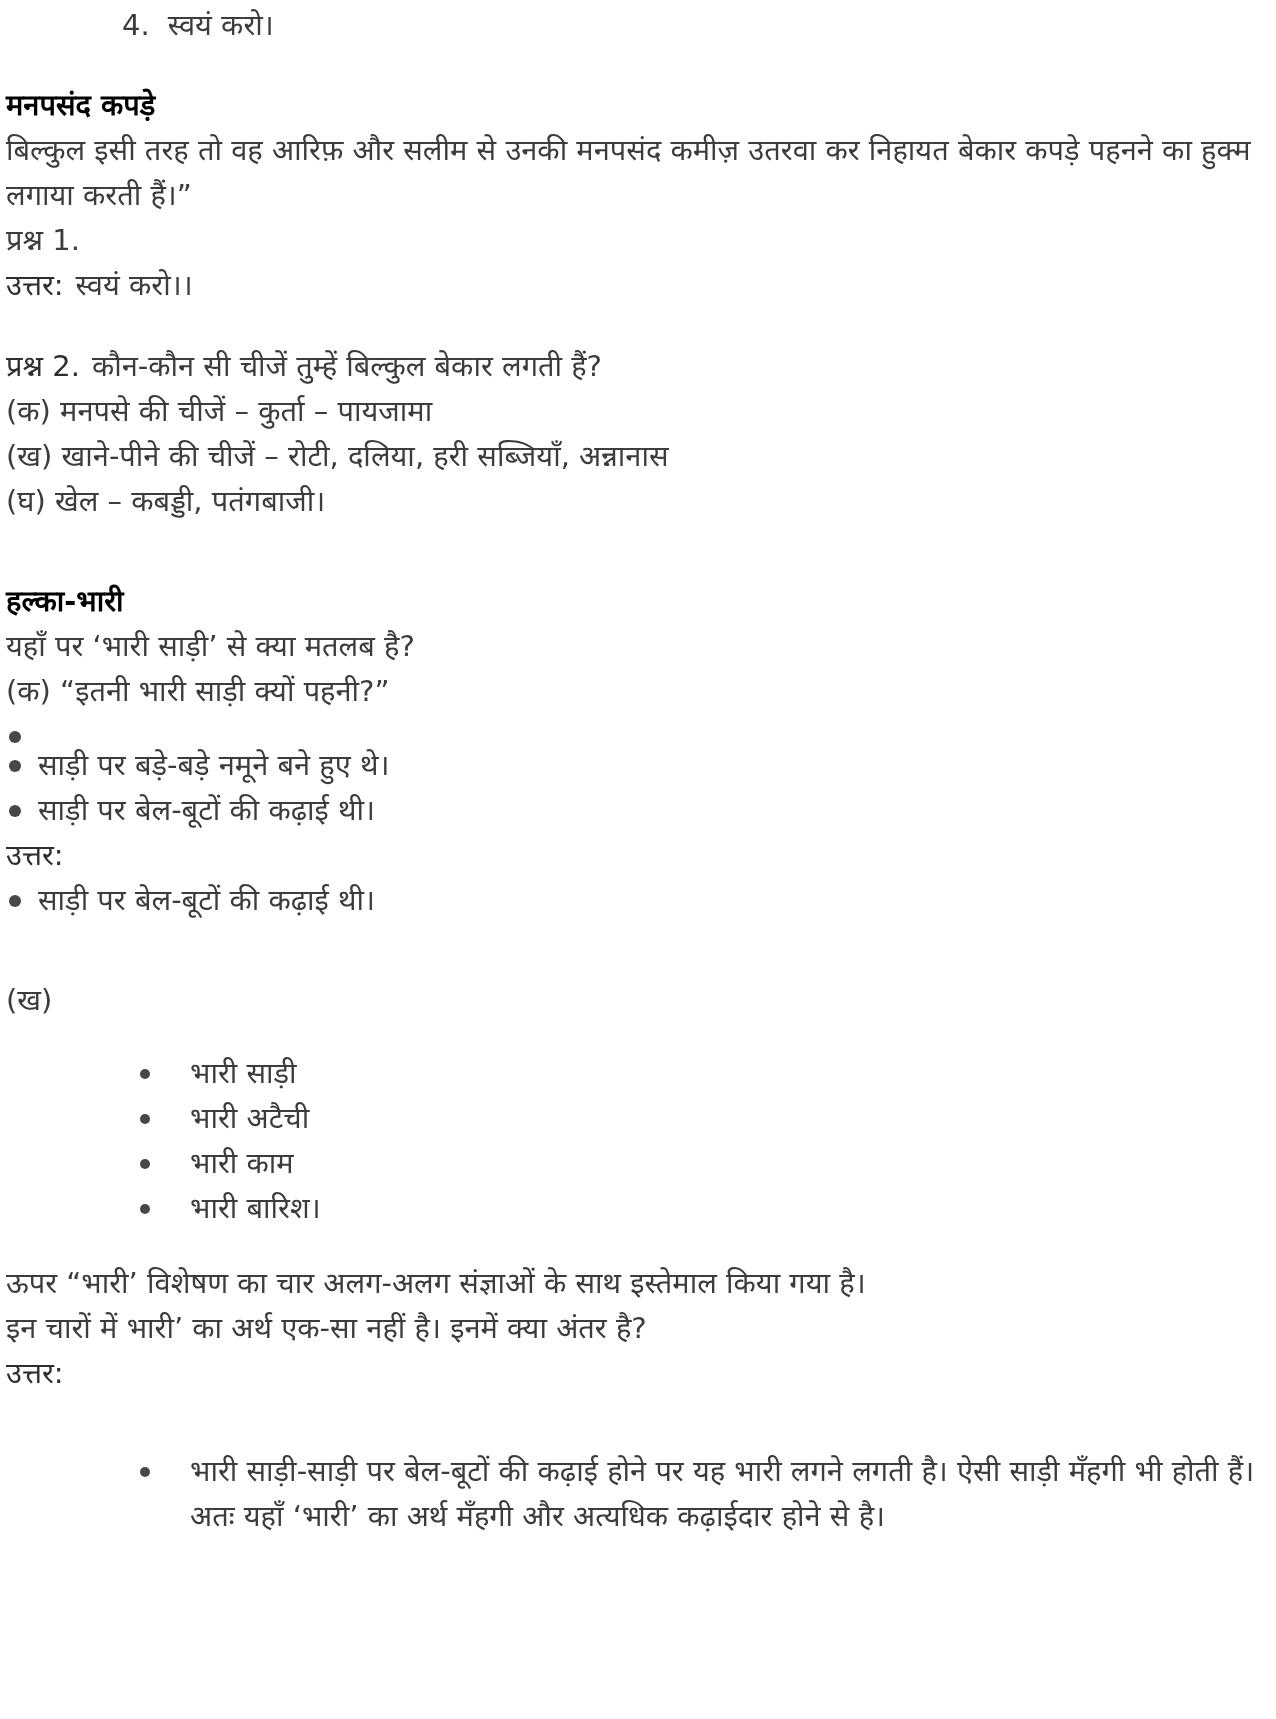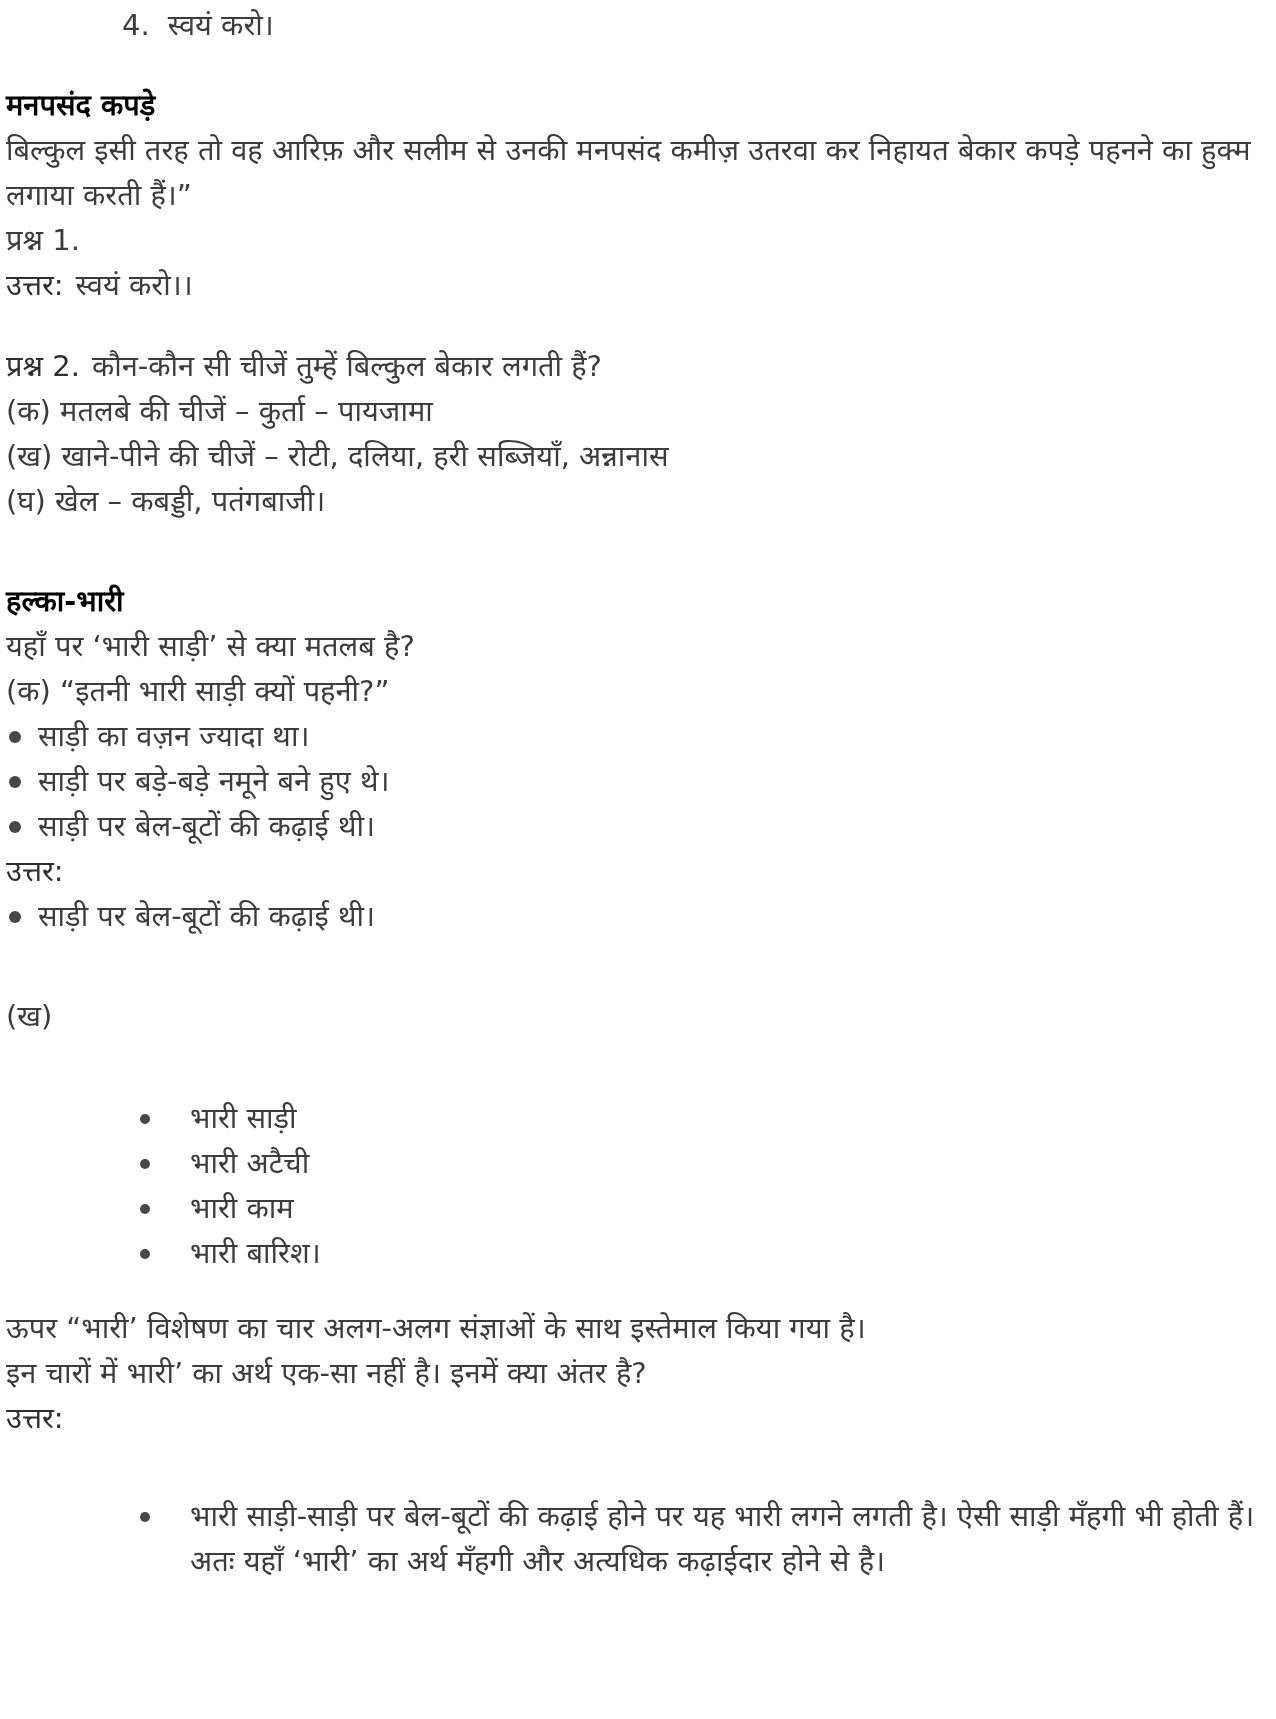--- a/index.html
+++ b/index.html
@@ -26,21 +26,21 @@
     color: #000000;
     min-height: 45px;
   }
   .top-item { padding-left: 116px; }
   .top-item .num { display: inline-block; margin-right: 18px; }
   .label-gap { margin-right: 12px; }
 
   .mt-a { margin-top: 35px; }   
   .mt-b { margin-top: 36px; }   
   .mt-c { margin-top: 55px; }   
-  .mt-d { margin-top: 57px; }   
+  .mt-d { margin-top: 28px; }   
   .mt-e { margin-top: 30px; }   
   .mt-f { margin-top: 53px; }   
 
   .bullet-row { display: flex; }
   .bullet-row .disc {
     flex: none;
     width: 12px; height: 12px;
     border-radius: 50%;
     background: #474747;
     margin: 17px 17px 0 3px;
@@ -72,32 +72,31 @@
 
 
   <div class="line">
     <span class="bold label-gap">उत्तर:</span><span>स्वयं करो।।</span>
   </div>
 
   <div class="line mt-b">
     <span class="bold label-gap">प्रश्न 2.</span><span>कौन-कौन सी चीजें तुम्हें बिल्कुल बेकार लगती हैं?</span>
   </div>
 
-  <div class="line">(क) मतलबे की चीजें – कुर्ता – पायजामा</div>
+  <div class="line">(क) मनपसे की चीजें – कुर्ता – पायजामा</div>
   <div class="line">(ख) खाने-पीने की चीजें – रोटी, दलिया, हरी सब्जियाँ, अन्नानास</div>
   <div class="line">(घ) खेल – कबड्डी, पतंगबाजी।</div>
 
   <div class="heading mt-c">हल्का-भारी</div>
 
   <div class="line">यहाँ पर ‘भारी साड़ी’ से क्या मतलब है?</div>
   <div class="line">(क) “इतनी भारी साड़ी क्यों पहनी?”</div>
 
   <div class="bullet-row">
     <span class="disc"></span>
-    <span>साड़ी का वज़न ज्यादा था।</span>
   </div>
   <div class="bullet-row">
     <span class="disc"></span>
     <span>साड़ी पर बड़े-बड़े नमूने बने हुए थे।</span>
   </div>
   <div class="bullet-row">
     <span class="disc"></span>
     <span>साड़ी पर बेल-बूटों की कढ़ाई थी।</span>
   </div>
 

